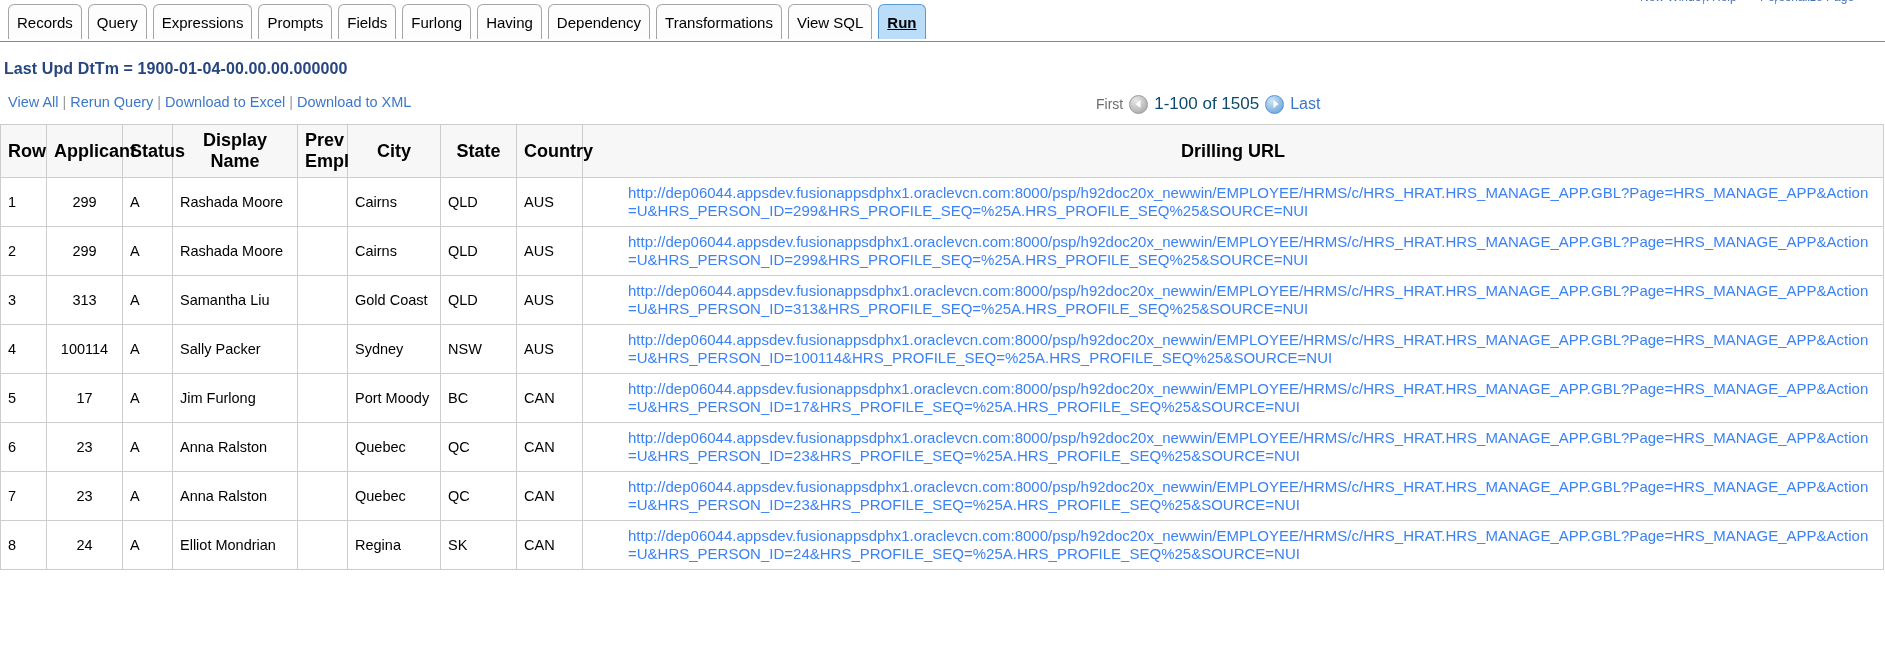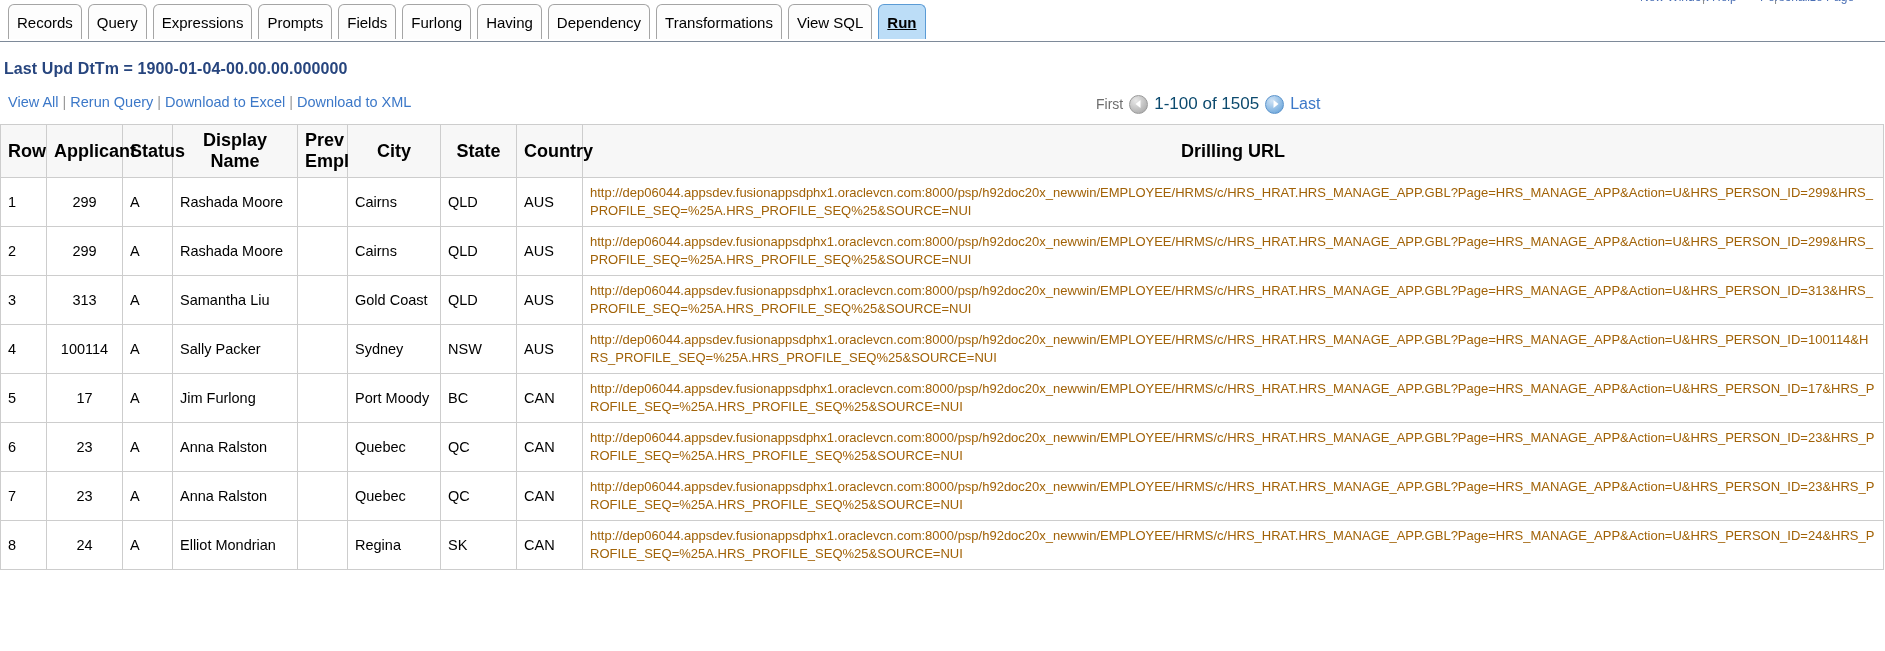--- a/index.html
+++ b/index.html
@@ -212,26 +212,27 @@
 
   td.num { text-align: center; }
   td.lft { text-align: left; }
   th.num-h { text-align: right; }
 
   td.urlcell {
     padding: 4px 6px 4px 7px;
     line-height: 18px;
   }
   td.urlcell a {
-    color: #a16207;
+    color: #3b82f6;
     text-decoration: none;
-    font-size: 13px;
+    font-size: 15px;
     word-break: break-all;
     display: block;
     cursor: pointer;
+    margin-left: 38px;
   }
 </style>
 </head>
 <body>
 
 <div id="top-strip">
     <span class="util-link" style="left: 1640px;">New Window</span>
     <span class="util-sep" style="left: 1702px;">|</span>
     <span class="util-link" style="left: 1712px;">Help</span>
     <span class="util-sep" style="left: 1774px;">|</span>

